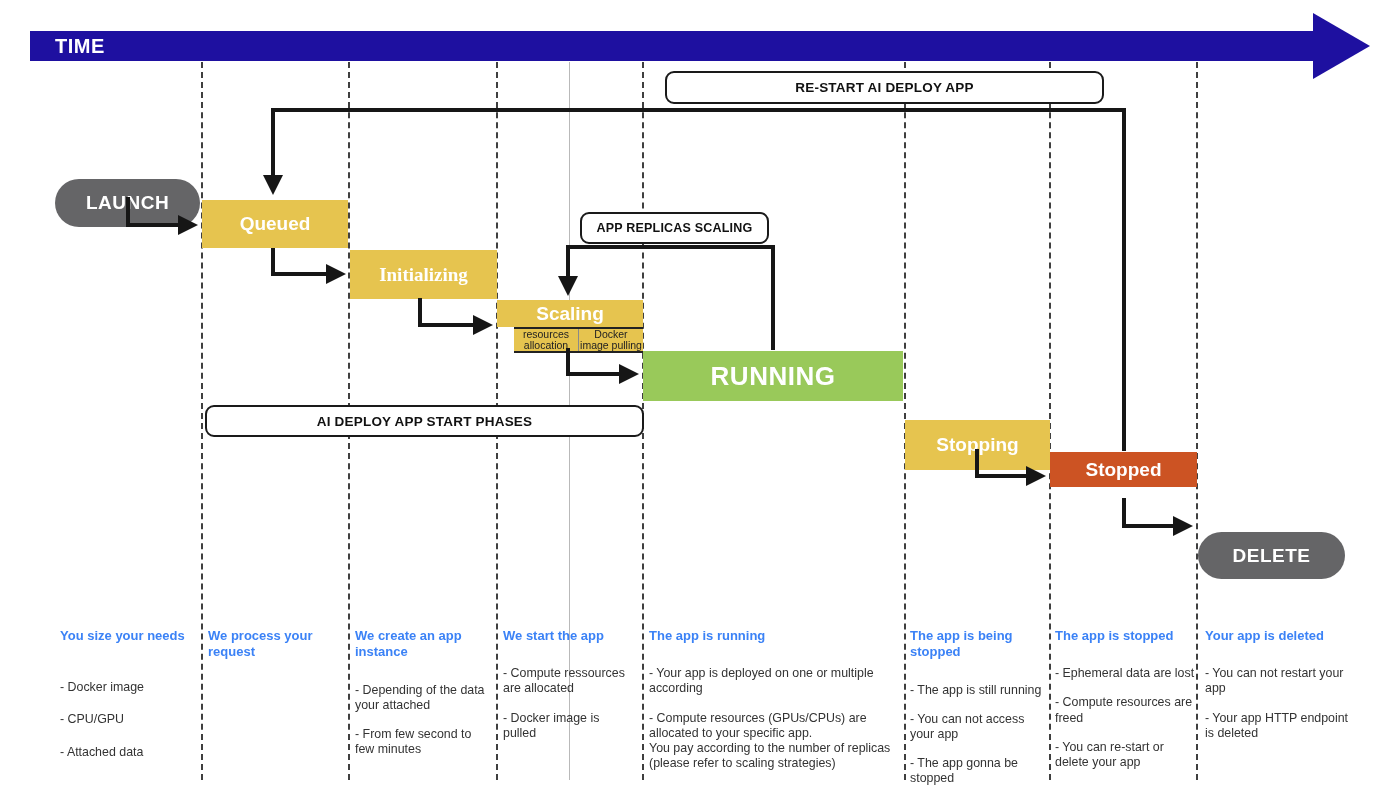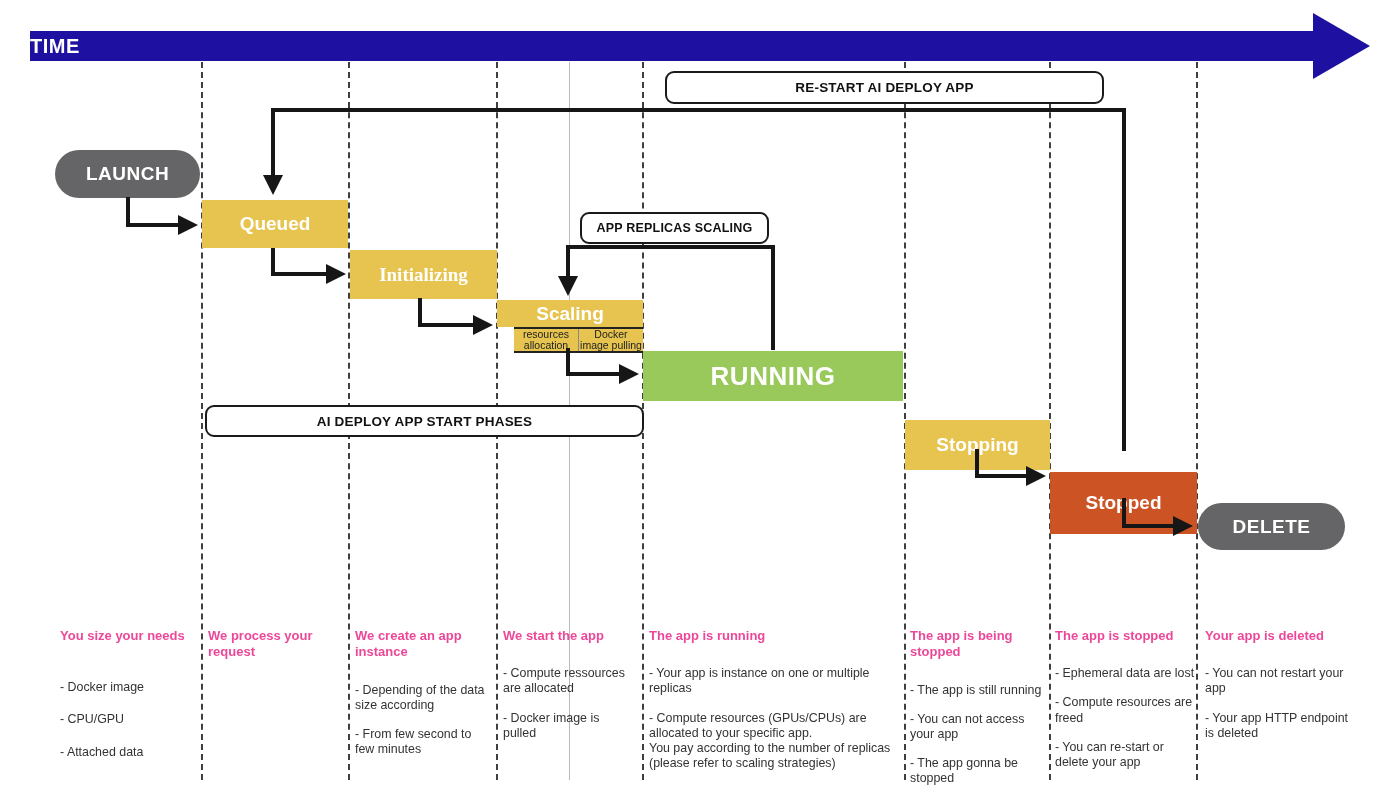--- a/index.html
+++ b/index.html
@@ -10,28 +10,28 @@
   }
   .canvas{position:absolute;inset:0;width:1400px;height:788px;}
 
   
   .vline{position:absolute;top:62px;height:718px;width:0;border-left:2px dashed #3f3f3f;z-index:1;}
   .vline-thin{position:absolute;top:62px;height:718px;width:0;border-left:1px solid #b9b9b9;z-index:1;}
 
   
   .time-bar{position:absolute;left:30px;top:31px;width:1285px;height:30px;background:#1e10a0;z-index:2;
     display:flex;align-items:center;}
-  .time-label{color:#fff;font-weight:bold;font-size:20px;letter-spacing:.5px;}
+  .time-label{color:#fff;font-weight:bold;font-size:20px;letter-spacing:.5px;padding-left:25px;}
   .time-head{position:absolute;left:1313px;top:13px;width:0;height:0;z-index:2;
     border-left:57px solid #1e10a0;border-top:33px solid transparent;border-bottom:33px solid transparent;}
 
   
   .node{position:absolute;display:flex;align-items:center;justify-content:center;
     color:#fff;font-weight:bold;z-index:2;}
-  .pill{border-radius:24px;background:#656567;font-size:19px;letter-spacing:.5px;}
+  .pill{border-radius:24px;background:#656567;font-size:19px;letter-spacing:.5px;margin-top:29px;}
   .yellow{background:#e6c44f;}
   .green{background:#99c95a;}
   .orange{background:#cc5323;}
 
   .scaling-wrap{position:absolute;left:497px;top:300px;width:146px;z-index:2;border-radius:26px;}
   .scaling-title{height:27px;background:#e6c44f;color:#fff;font-weight:bold;font-size:19px;
     display:flex;align-items:center;justify-content:center;}
   .scaling-sub{display:flex;height:22px;background:#e6c44f;
     border-top:2px solid #222;border-bottom:2px solid #222;margin-left:17px;}
   .scaling-cell{flex:1;display:flex;align-items:center;justify-content:center;text-align:center;
@@ -41,21 +41,21 @@
   
   .tag{position:absolute;background:#fff;border:2px solid #1a1a1a;border-radius:9px;z-index:4;
     display:flex;align-items:center;justify-content:center;font-weight:bold;font-size:13.5px;
     color:#111;letter-spacing:.2px;}
 
   
   svg.arrows{position:absolute;left:0;top:0;z-index:3;pointer-events:none;}
 
   
   .col{position:absolute;top:628px;z-index:2;}
-  .col-title{font-weight:bold;font-size:13px;color:#ec4899;line-height:1.25;margin-bottom:22px;}
+  .col-title{font-weight:bold;font-size:13px;color:#3b82f6;line-height:1.25;margin-bottom:22px;}
   .col-item{font-size:12.4px;color:#333;line-height:1.22;margin-bottom:14px;white-space:pre-line;}
   .col-roomy .col-title{margin-bottom:36px;}
   .col-roomy .col-item{margin-bottom:17px;}
 </style>
 </head>
 <body>
 
 <div class="canvas">
 
   <div class="vline" style="left:201px"></div>
@@ -99,54 +99,54 @@
     <div class="scaling-sub">
       <div class="scaling-cell left">resources allocation</div>
       <div class="scaling-cell">Docker image pulling</div>
     </div>
   </div>
 
   <div class="node green" style="left:643px;top:351px;width:260px;height:50px;font-size:26px;letter-spacing:.5px;">RUNNING</div>
 
   <div class="node yellow" style="left:905px;top:420px;width:145px;height:50px;font-size:19px;">Stopping</div>
 
-  <div class="node orange" style="left:1050px;top:452px;width:147px;height:62px;font-size:19px;margin-top:20px;">Stopped</div>
+  <div class="node orange" style="left:1050px;top:452px;width:147px;height:35px;font-size:19px;">Stopped</div>
 
   <div class="node pill" style="left:1198px;top:503px;width:147px;height:47px;">DELETE</div>
 
   <div class="tag" style="left:665px;top:71px;width:435px;height:29px;">RE-START AI DEPLOY APP</div>
   <div class="tag" style="left:580px;top:212px;width:185px;height:28px;font-size:12.5px;">APP REPLICAS SCALING</div>
   <div class="tag" style="left:205px;top:405px;width:435px;height:28px;">AI DEPLOY APP START PHASES</div>
 
   <div class="col col-roomy" style="left:60px;width:140px;">
     <div class="col-title">You size your needs</div>
     <div class="col-item">- Docker image</div>
     <div class="col-item">- CPU/GPU</div>
     <div class="col-item">- Attached data</div>
   </div>
 
   <div class="col" style="left:208px;width:115px;">
     <div class="col-title">We process your request</div>
   </div>
 
   <div class="col" style="left:355px;width:132px;">
     <div class="col-title">We create an app instance</div>
-    <div class="col-item">- Depending of the data size according</div>
+    <div class="col-item">- Depending of the data your attached</div>
     <div class="col-item">- From few second to few minutes</div>
   </div>
 
   <div class="col" style="left:503px;width:130px;">
     <div class="col-title">We start the app</div>
     <div class="col-item">- Compute ressources are allocated</div>
     <div class="col-item">- Docker image is pulled</div>
   </div>
 
   <div class="col" style="left:649px;width:252px;">
     <div class="col-title">The app is running</div>
-    <div class="col-item">- Your app is instance on one or multiple replicas</div>
+    <div class="col-item">- Your app is deployed on one or multiple according</div>
     <div class="col-item">- Compute resources (GPUs/CPUs) are allocated to your specific app.
 You pay according to the number of replicas
 (please refer to scaling strategies)</div>
   </div>
 
   <div class="col" style="left:910px;width:135px;">
     <div class="col-title">The app is being stopped</div>
     <div class="col-item">- The app is still running</div>
     <div class="col-item">- You can not access your app</div>
     <div class="col-item">- The app gonna be stopped</div>

